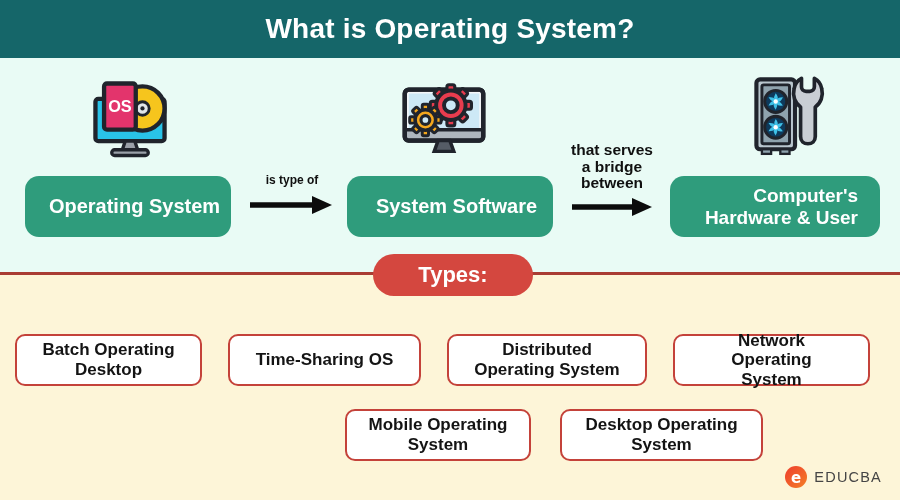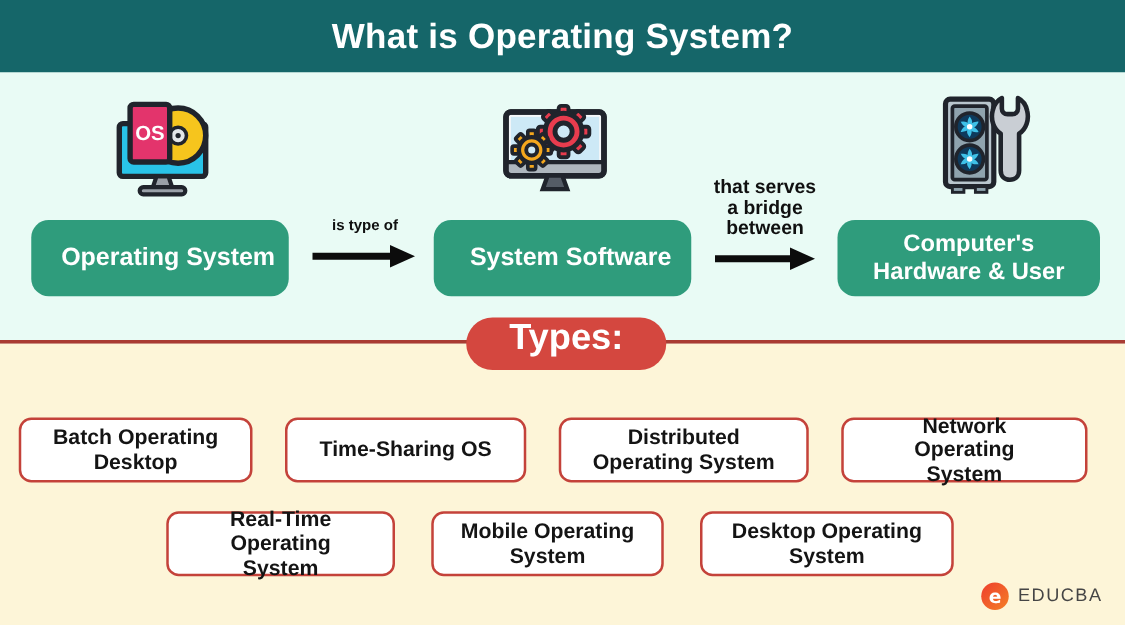--- a/index.html
+++ b/index.html
@@ -21,37 +21,37 @@
   .icon-gears{left:394px;top:12px;width:100px;height:98px;}
   .icon-hw{left:738px;top:6px;width:92px;height:108px;}
 
   .node{
     position:absolute;top:118px;height:61px;background:#2f9c7c;border-radius:14px;
     display:flex;align-items:center;justify-content:center;text-align:center;
     color:#ffffff;font-weight:bold;font-size:20px;line-height:1.15;box-sizing:border-box;padding-left:13px;
   }
   .node-1{left:25px;width:206px;}
   .node-2{left:347px;width:206px;}
-  .node-3{left:670px;width:210px;font-size:19px;padding:0 22px;}
+  .node-3{left:670px;width:210px;font-size:19px;padding:0 22px;text-align:right;}
 
   .connector-label{
     position:absolute;color:#101010;font-weight:bold;text-align:center;line-height:1.08;
   }
   .clabel-1{left:242px;top:116px;width:100px;font-size:12px;}
   .clabel-2{left:566px;top:84px;width:92px;font-size:15.5px;}
   .arrow{position:absolute;}
   .arrow-1{left:248px;top:136px;}
   .arrow-2{left:570px;top:138px;}
 
   
   .divider{position:absolute;left:0;top:272px;width:900px;height:3px;background:#a93c33;}
   .types-badge{
     position:absolute;left:373px;top:254px;width:160px;height:42px;background:#d4473f;
-    border-radius:21px;display:flex;justify-content:center;
-    color:#ffffff;font-size:29px;font-weight:bold;z-index:3;
+    border-radius:21px;display:flex;align-items:center;justify-content:center;
+    color:#ffffff;font-size:22px;font-weight:bold;z-index:3;
   }
 
   
   .types{position:absolute;left:0;top:275px;width:900px;height:225px;background:#fdf5d8;}
   .type-box{
     position:absolute;height:52px;background:#ffffff;border:2.5px solid #c4423a;border-radius:10px;
     display:flex;align-items:center;justify-content:center;text-align:center;
     color:#141414;font-weight:bold;font-size:17px;line-height:1.15;box-sizing:border-box;padding:0 14px;
   }
   .t1{left:15px;top:59px;width:187px;}
@@ -191,23 +191,20 @@
     </div>
     <div class="type-box t2">
       <span>Time-Sharing OS</span>
     </div>
     <div class="type-box t3">
       <span>Distributed Operating System</span>
     </div>
     <div class="type-box t4">
       <span>Network Operating System</span>
     </div>
-    <div class="type-box t5">
-      <span>Real-Time Operating System</span>
-    </div>
     <div class="type-box t6">
       <span>Mobile Operating System</span>
     </div>
     <div class="type-box t7">
       <span>Desktop Operating System</span>
     </div>
 
     <div class="brand">
       <svg width="24" height="24" viewBox="0 0 24 24">
         <defs>

